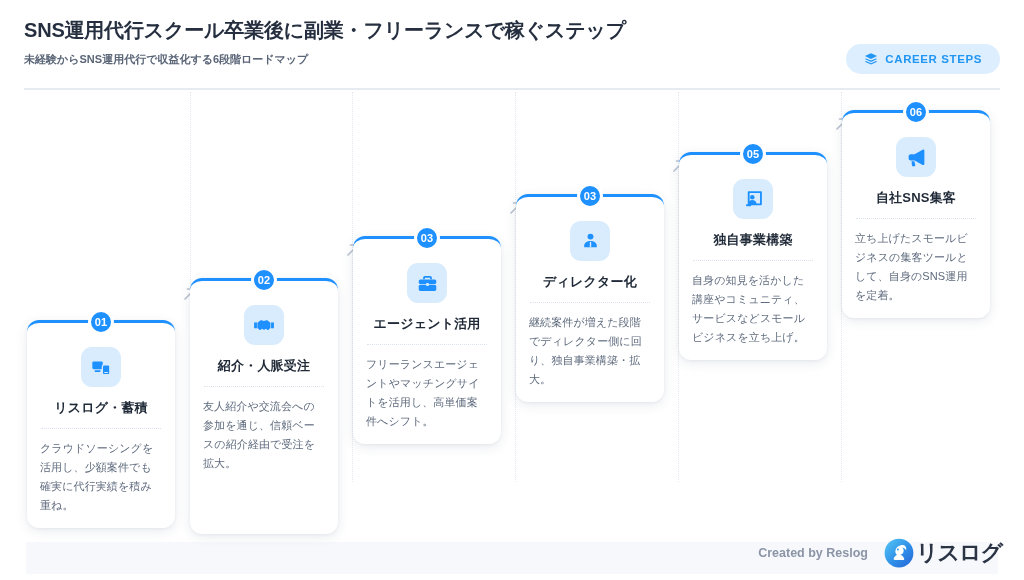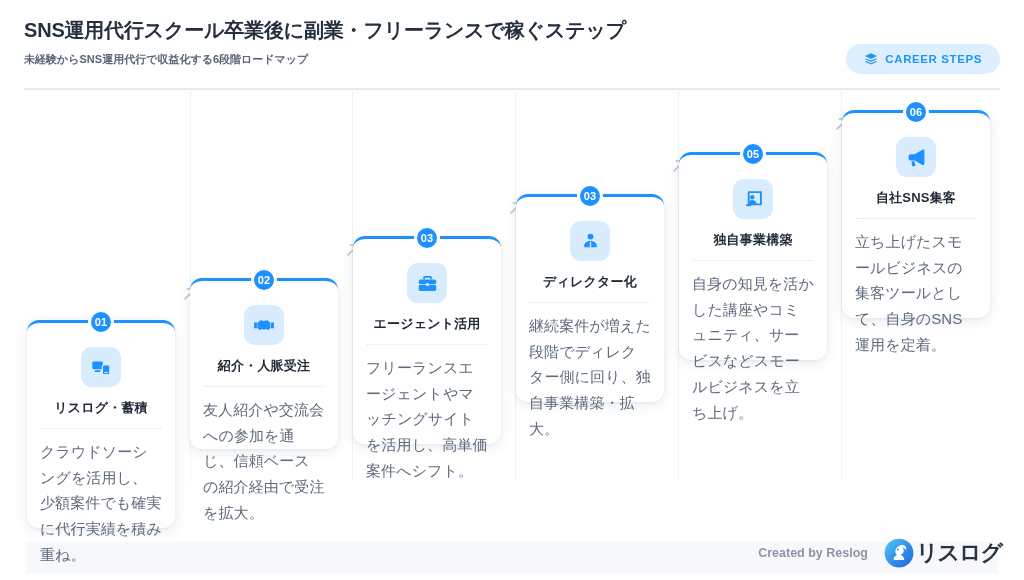--- a/index.html
+++ b/index.html
@@ -153,21 +153,21 @@
     line-height: 1.3;
     margin-bottom: 11px;
     letter-spacing: 0.2px;
   }
   .step-rule {
     height: 0;
     border-top: 1px dotted #dde3ec;
     margin: 0 1px 10px 1px;
   }
   .step-desc {
-    font-size: 15px;
+    font-size: 11px;
     line-height: 1.72;
     color: #5e6a7d;
     text-align: left;
     letter-spacing: 0.1px;
   }
 
   
   .connector {
     position: absolute;
     width: 20px;
@@ -274,21 +274,21 @@
         <rect x="4" y="15.2" width="7" height="1.8" rx="0.9"></rect>
         <rect x="13" y="9" width="8.5" height="11" rx="1.8" fill="#1e90ff" stroke="#d9ecfd" stroke-width="1.4"></rect>
         <rect x="15" y="17.2" width="4.5" height="1.2" rx="0.6" fill="#d9ecfd"></rect>
       </svg>
     </div>
     <div class="step-title">リスログ・蓄積</div>
     <div class="step-rule"></div>
     <div class="step-desc">クラウドソーシングを活用し、少額案件でも確実に代行実績を積み重ね。</div>
   </div>
 
-  <div class="step-card" style="left:190px; top:186px; height:171px;">
+  <div class="step-card" style="left:190px; top:186px; height:256px;">
     <div class="step-num">02</div>
     <div class="step-icon">
       <svg width="22" height="22" viewBox="0 0 24 24" fill="#1e90ff" aria-hidden="true">
         <path d="M1.2 9.2h3.1v6.4H1.2z" rx="0.6"></path>
         <path d="M19.7 9.2h3.1v6.4h-3.1z"></path>
         <path d="M4.8 9.6 7.9 7.2c.4-.3.9-.4 1.4-.3l2.6.7 2.6-.7c.5-.1 1 0 1.4.3l3.1 2.4v5.6l-2.1 1.9c-.4.4-1 .4-1.4.1l-1.5-1.1-1.2.9c-.5.4-1.2.4-1.7 0l-1.2-.9-1.5 1.1c-.4.3-1 .3-1.4-.1l-2.2-1.9V9.6z"></path>
       </svg>
     </div>
     <div class="step-title">紹介・人脈受注</div>
     <div class="step-rule"></div>

